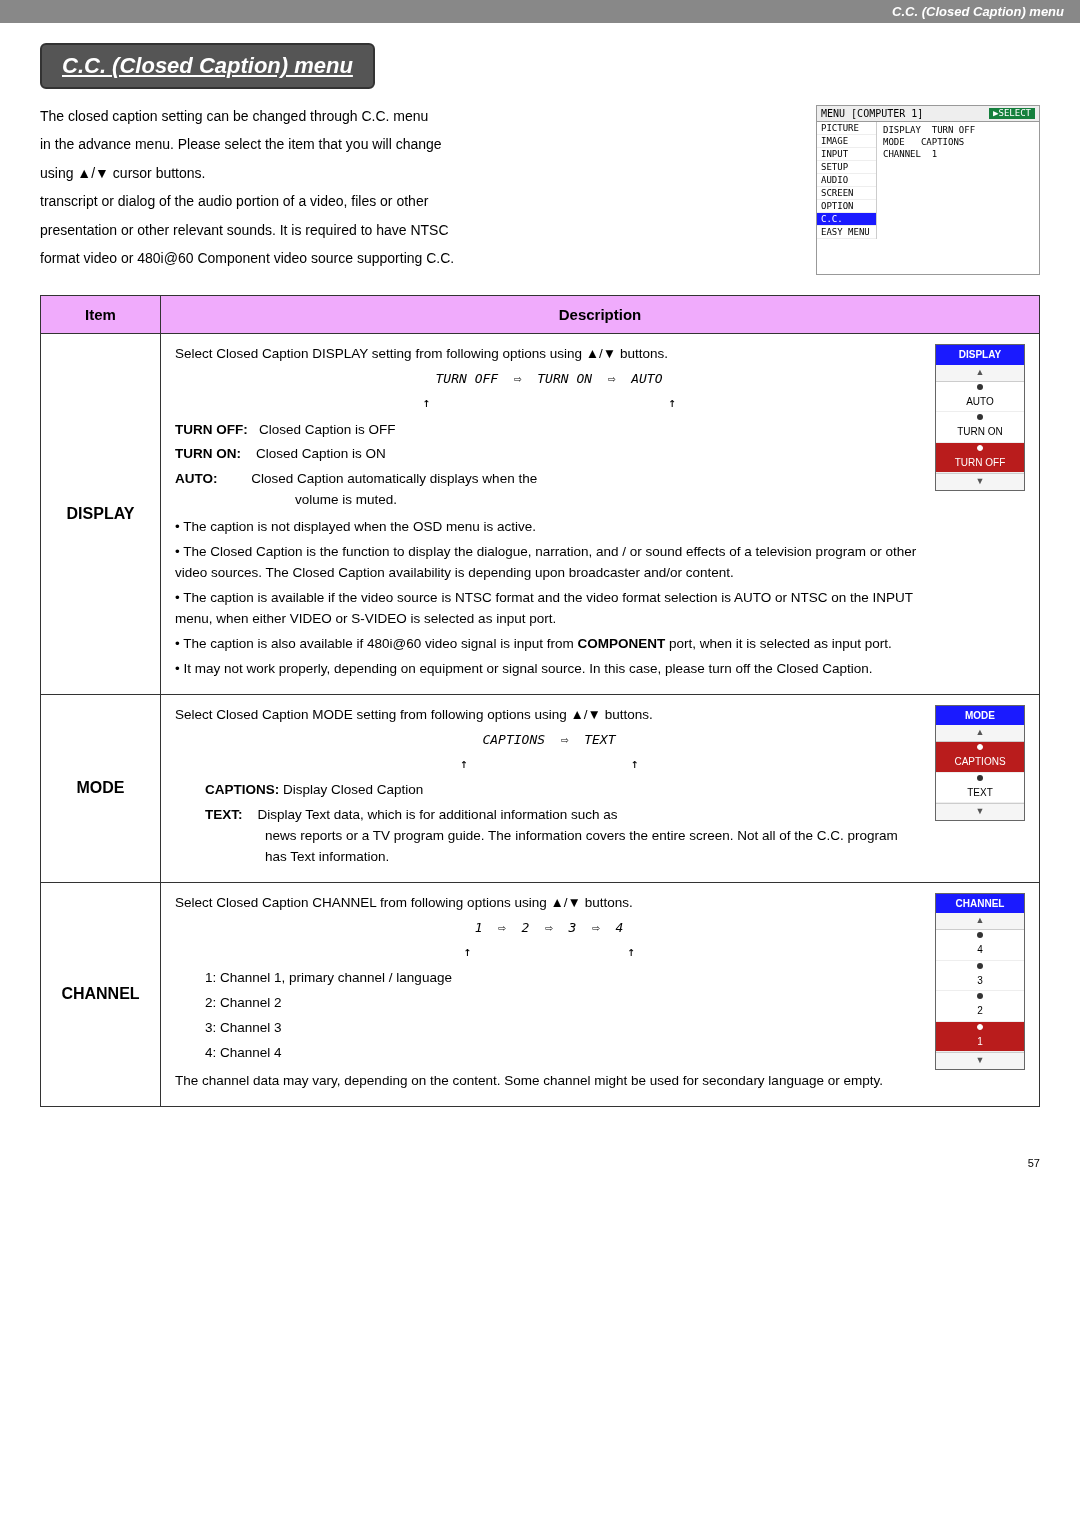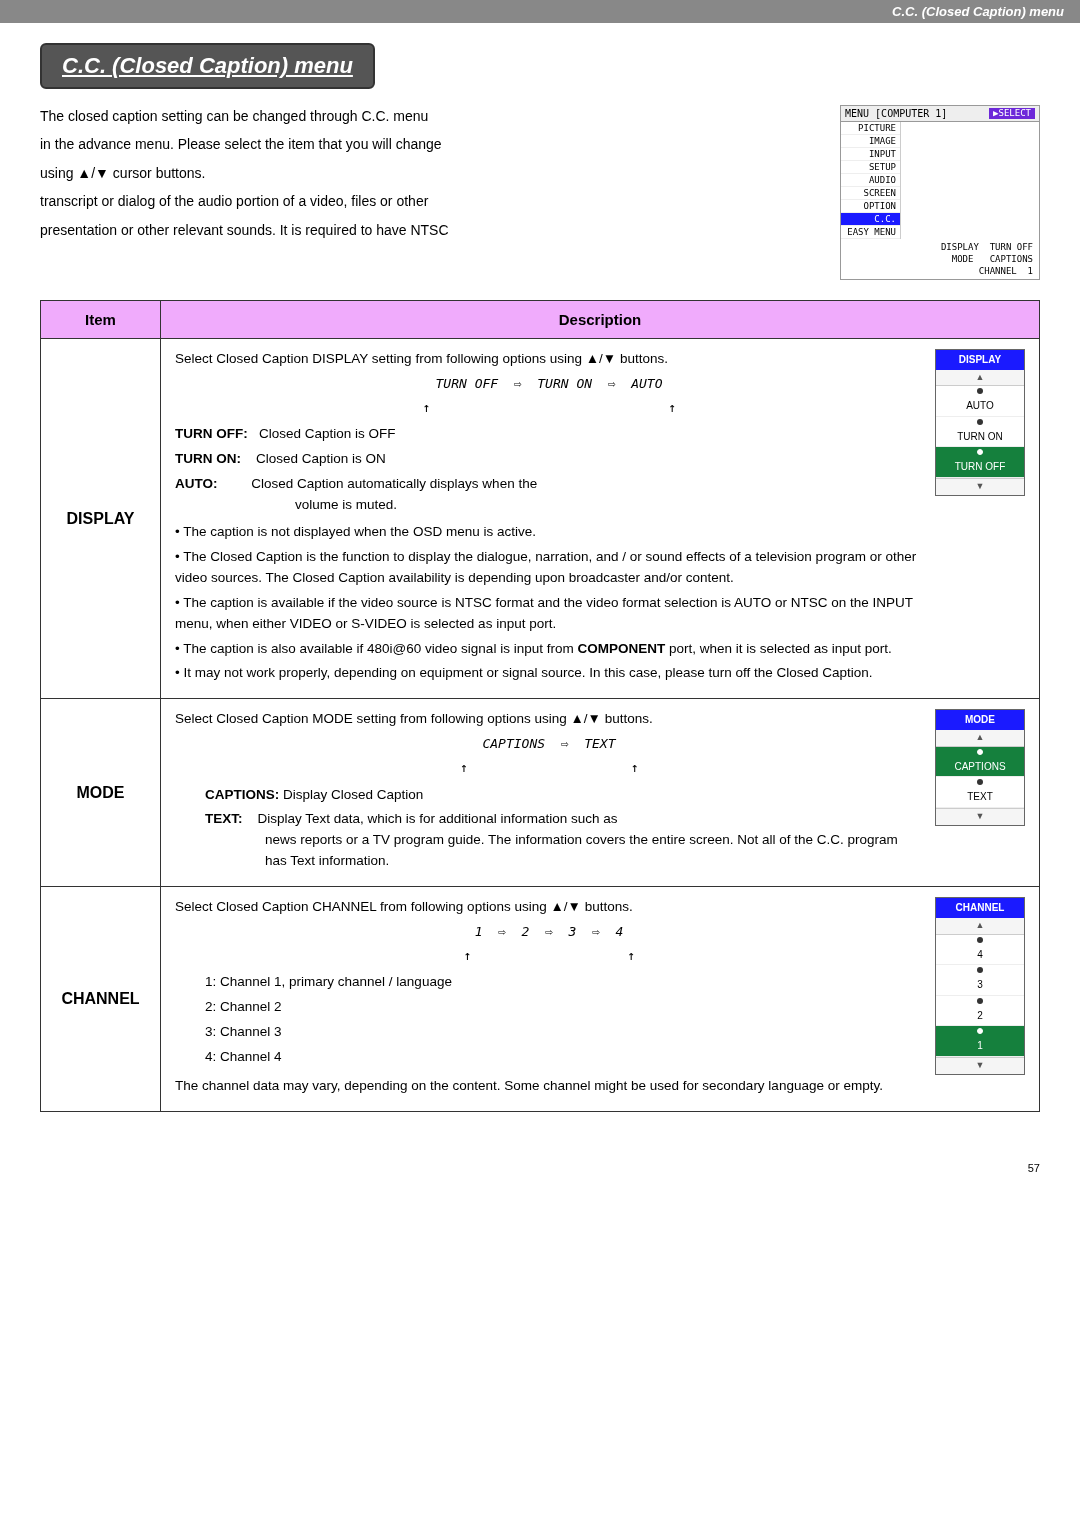--- a/index.html
+++ b/index.html
@@ -53,43 +53,41 @@
     }
     .intro-text {
       flex: 1;
       font-size: 14px;
       line-height: 1.6;
     }
     .intro-text p { margin-bottom: 6px; }
 
     
     .menu-screenshot {
-      width: 200px;
+      width: 224px;
       flex-shrink: 0;
       border: 1px solid #999;
       font-size: 10px;
       font-family: monospace;
-      text-align: right;
     }
     .menu-header {
       display: flex;
       justify-content: space-between;
       background: #eee;
       border-bottom: 1px solid #999;
       padding: 2px 4px;
     }
     .menu-header .select-btn {
-      background: #6d28d9;
+      background: #15803d;
       color: #fff;
       padding: 0 4px;
       font-size: 9px;
     }
     .menu-body {
       display: flex;
-      flex-direction: column;
     }
     .menu-left {
       width: 60px;
       border-right: 1px solid #ccc;
       font-size: 9px;
     }
     .menu-left .menu-item {
       padding: 1px 4px;
       border-bottom: 1px solid #eee;
       white-space: nowrap;
@@ -182,21 +180,21 @@
     .mini-menu .mm-item {
       padding: 2px 5px;
       border-bottom: 1px solid #eee;
       display: flex;
       align-items: center;
       gap: 4px;
       white-space: nowrap;
       flex-direction: column;
     }
     .mini-menu .mm-item.selected {
-      background: #15803d;
+      background: #b91c1c;
       color: #fff;
     }
     .mm-dot {
       width: 6px;
       height: 6px;
       border-radius: 50%;
       background: #333;
       flex-shrink: 0;
     }
     .mm-dot.active {
@@ -237,20 +235,21 @@
   </div>
 
   
   <div class="intro-section">
     <div class="intro-text">
       <p>The closed caption setting can be changed through C.C. menu</p>
       <p>in the advance menu. Please select the item that you will change</p>
       <p>using ▲/▼ cursor buttons.</p>
       <p>transcript or dialog of the audio portion of a video, files or other</p>
       <p>presentation or other relevant sounds. It is required to have NTSC</p>
+      <p>format video or 480i@60 Component video source supporting C.C.</p>
     </div>
 
     <div class="menu-screenshot">
       <div class="menu-header">
         <span>MENU [COMPUTER 1]</span>
         <span class="select-btn">▶SELECT</span>
       </div>
       <div class="menu-body">
         <div class="menu-left">
           <div class="menu-item">PICTURE</div>

